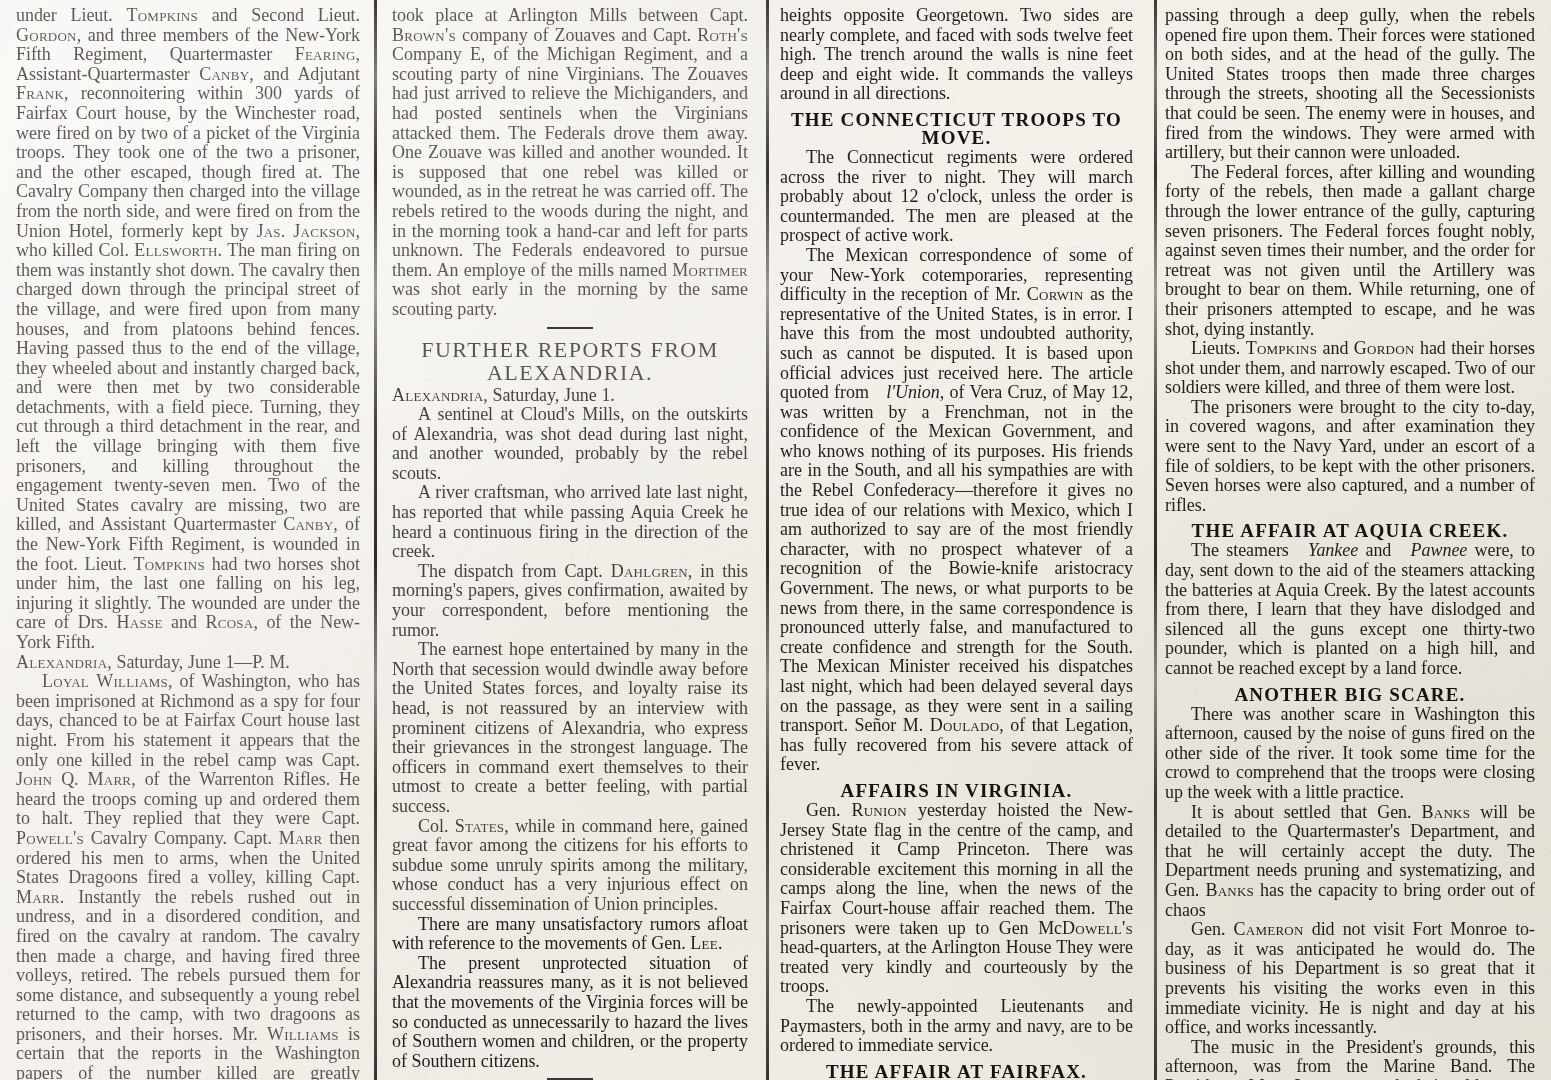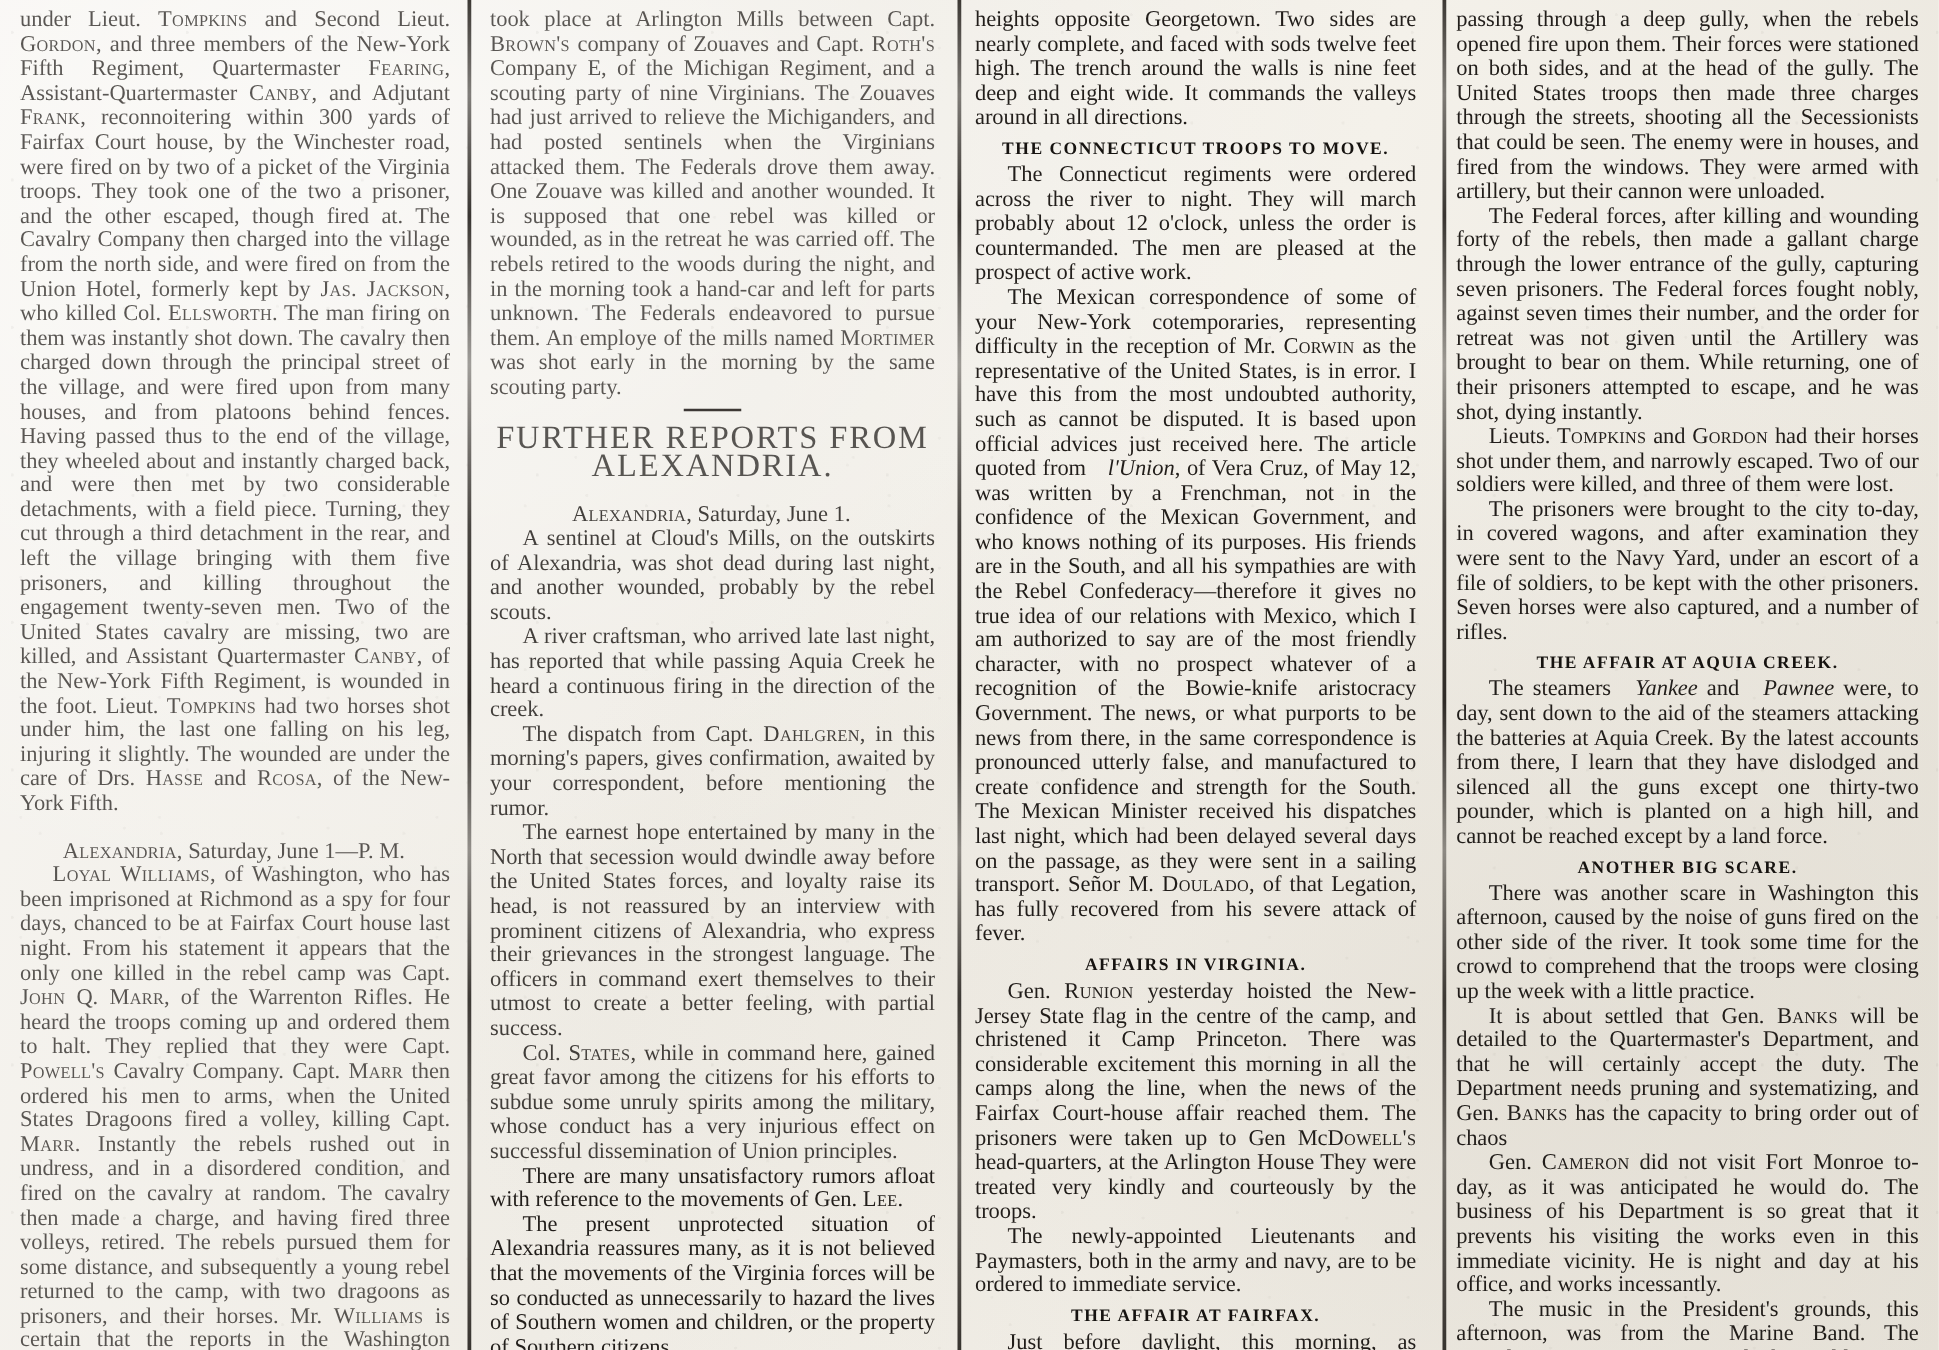--- a/index.html
+++ b/index.html
@@ -113,40 +113,40 @@
     margin: 9px 0 2px 0;
     font-size: 20.2px;
     line-height: 23px;
     font-weight: normal;
     text-align: center;
     letter-spacing: 0.7px;
     color: #161310;
   }
   h2.headline.wide {
     letter-spacing: 1.5px;
-    font-size: 26px;
+    font-size: 22px;
   }
 
   
   h3.subhead {
     margin: 7px 0 1px 0;
-    font-size: 14px;
+    font-size: 19px;
     line-height: 18px;
     font-weight: bold;
     text-align: center;
     font-variant: small-caps;
     letter-spacing: 1.2px;
     color: #161310;
   }
 
   
   p.dateline {
-    text-align: center;
+    text-align: left;
     text-indent: 0;
-    margin: 18px 0 0 0;
+    margin: 0 0 0 0;
     padding-right: 2px;
   }
 
   
   .sep {
     width: 46px;
     height: 2px;
     margin: 7px auto 3px auto;
     background: rgba(28,24,20,0.85);
     filter: blur(0.2px);

